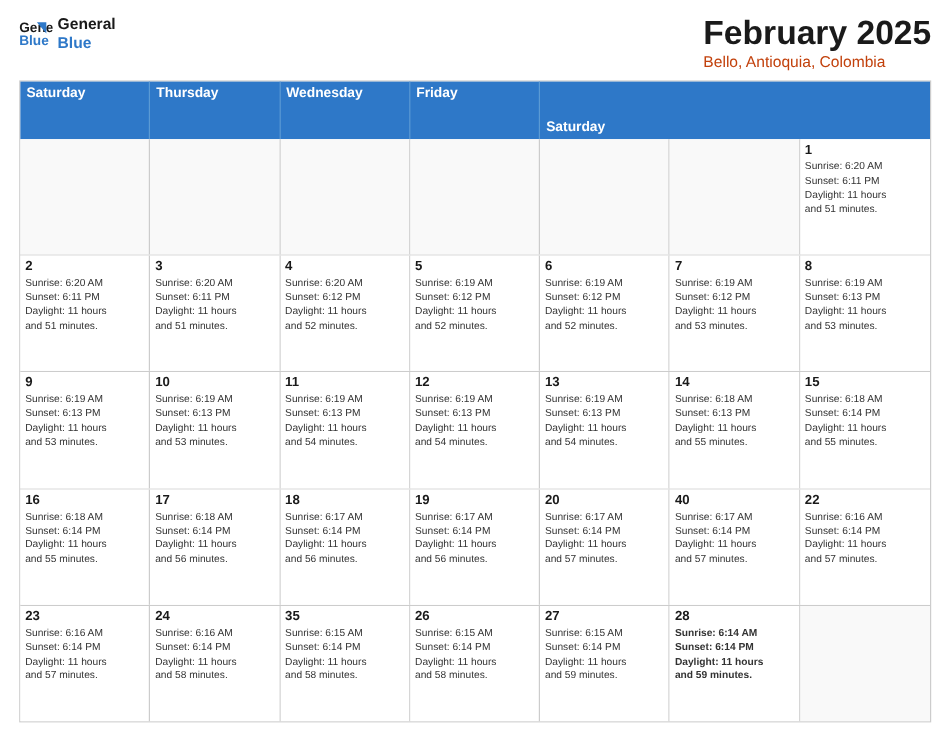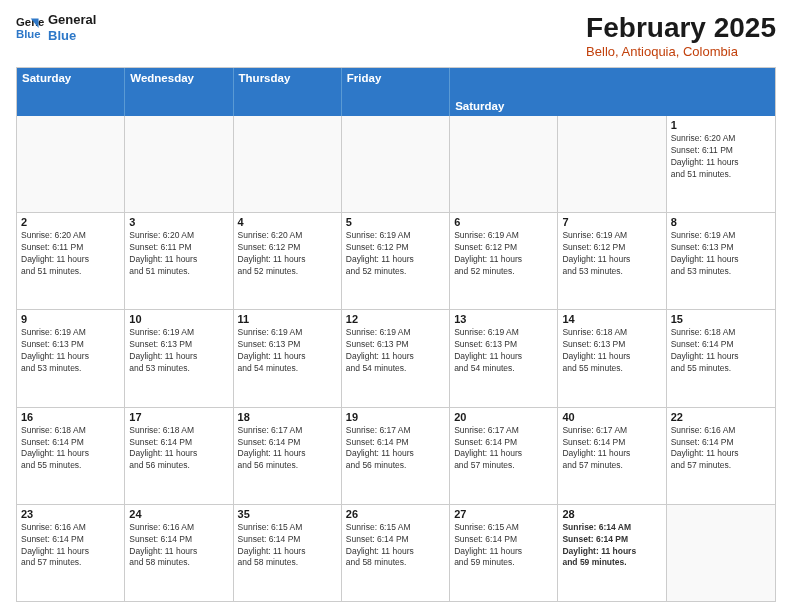--- a/index.html
+++ b/index.html
@@ -119,22 +119,22 @@
     </div>
     <div class="title-block">
       <div class="calendar-title">February 2025</div>
       <div class="calendar-subtitle">Bello, Antioquia, Colombia</div>
     </div>
   </div>
 
   <div class="calendar">
     <div class="calendar-header-row">
       <div class="calendar-header-cell">Saturday</div>
+      <div class="calendar-header-cell">Thursday</div>
       <div class="calendar-header-cell">Wednesday</div>
-      <div class="calendar-header-cell">Thursday</div>
       <div class="calendar-header-cell">Friday</div>
       <div class="calendar-header-cell">Saturday</div>
     </div>
     <div class="calendar-body" id="calendar-body">
     <div class="calendar-week">
           <div class="calendar-cell empty"></div>
           <div class="calendar-cell empty"></div>
           <div class="calendar-cell empty"></div>
           <div class="calendar-cell empty"></div>
           <div class="calendar-cell empty"></div>

